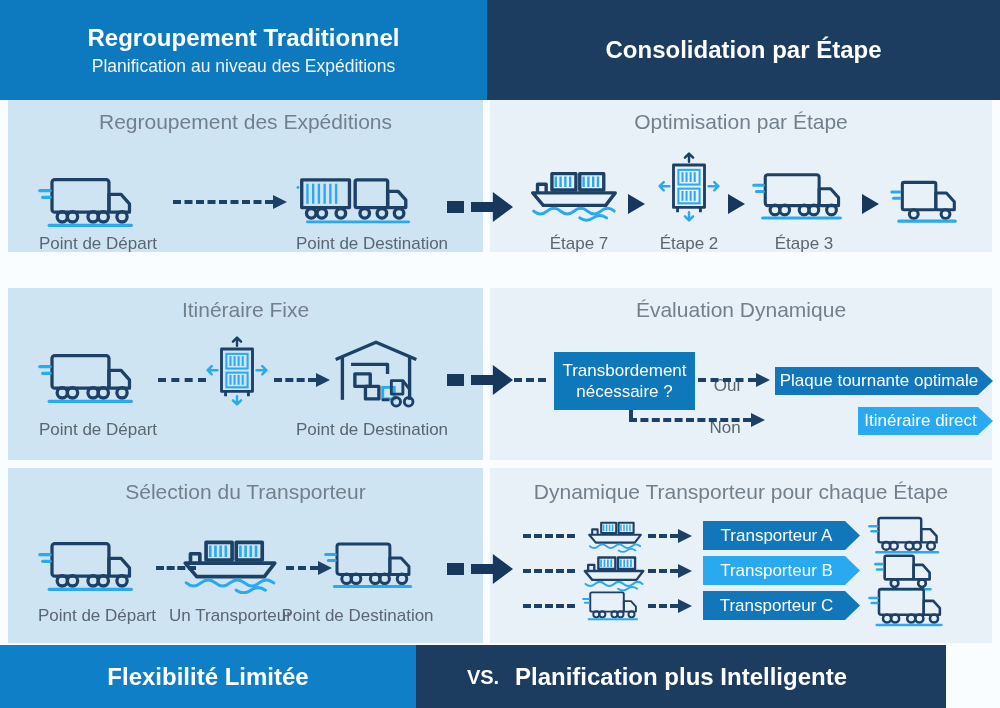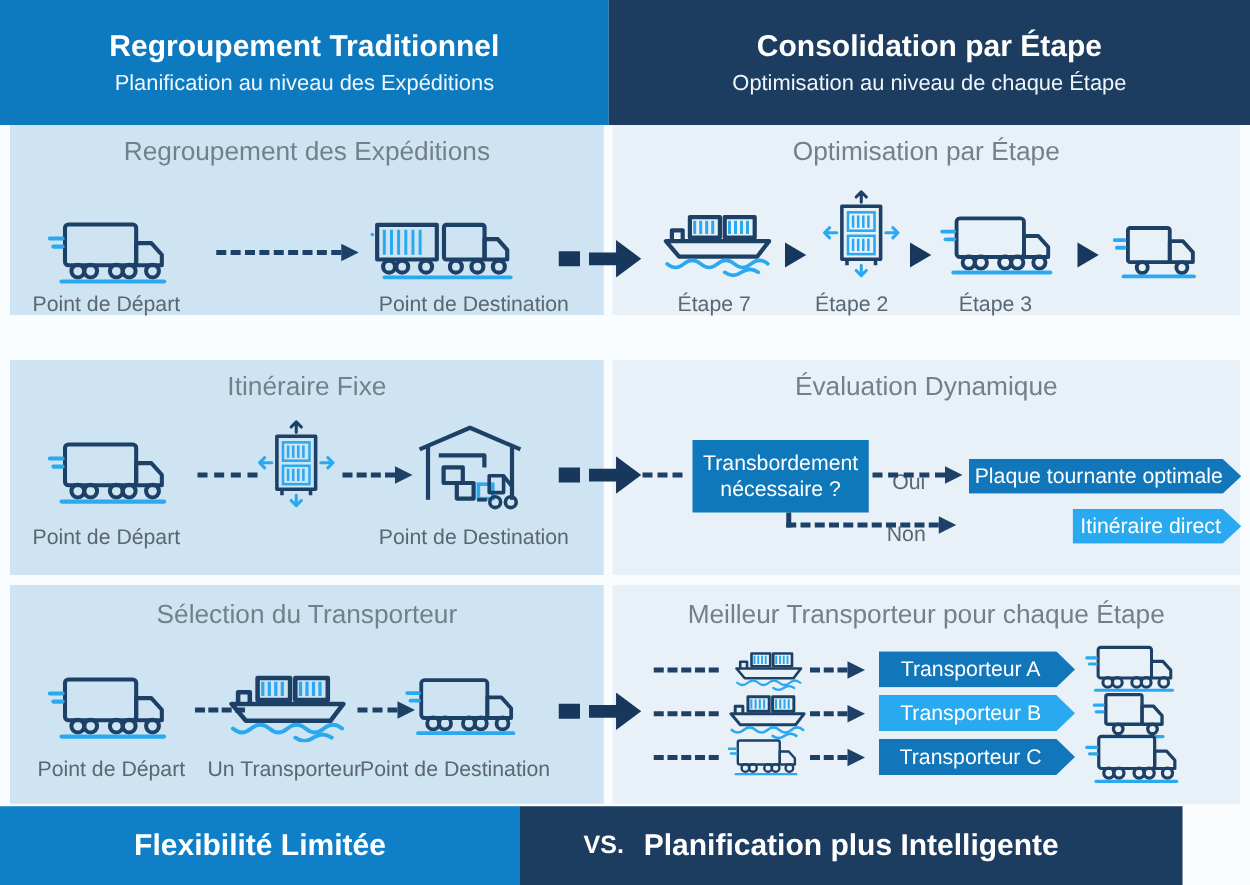--- a/index.html
+++ b/index.html
@@ -25,21 +25,21 @@
       font-size:20px;font-weight:700;color:#fff;z-index:3;}
   
   .panel{position:absolute;}
   .pl{left:8px;width:475px;background:var(--panel_left_bg,#cfe4f2);}
   .pr{left:490px;width:502px;background:var(--panel_right_bg,#e9f1f8);}
   .r1{top:100px;height:152px;}
   .r2{top:288px;height:172px;}
   .r3{top:468px;height:175px;}
   .ptitle{position:absolute;top:10px;left:0;right:0;text-align:center;
           font-size:21px;color:var(--title_gray,#72808c);}
-  .lbl{position:absolute;font-size:17px;color:var(--label_gray,#5a6670);text-align:left;padding-left:18px;}
+  .lbl{position:absolute;font-size:17px;color:var(--label_gray,#5a6670);text-align:center;}
   .ic{position:absolute;}
   
   .dash{position:absolute;height:0;border-top:4px dashed var(--navy,#1d4066);}
   .dash.arr::after{content:"";position:absolute;right:-14px;top:-9px;width:0;height:0;
     border-left:14px solid var(--navy,#1d4066);
     border-top:7px solid transparent;border-bottom:7px solid transparent;}
   .vdash{position:absolute;width:0;border-left:4px dashed var(--navy,#1d4066);}
   .sarr{position:absolute;width:0;height:0;
     border-left:17px solid var(--arrow,#17375c);
     border-top:10px solid transparent;border-bottom:10px solid transparent;}
@@ -175,21 +175,20 @@
 
 <div class="stage">
 
   <div class="band hdr">
     <div class="half hl">
       <div class="h-title">Regroupement Traditionnel</div>
       <div class="h-sub">Planification au niveau des Expéditions</div>
     </div>
     <div class="half hr">
       <div class="h-title">Consolidation par Étape</div>
-      <div class="h-sub">Optimisation au niveau de chaque Étape</div>
     </div>
   </div>
 
   <div class="panel pl r1">
     <div class="ptitle">Regroupement des Expéditions</div>
     <svg class="ic" style="left:30px;top:70px" width="112" height="62">
         <use href="#sym-semi"></use>
       </svg>
     <div class="lbl" style="left:0;width:180px;top:134px">Point de Départ</div>
     <span class="dash arr" style="left:165px;top:100px;width:100px"></span>
@@ -263,21 +262,21 @@
     <span class="dash arr" style="left:278px;top:98px;width:32px"></span>
     <svg class="ic" style="left:316px;top:66px" width="104" height="60">
         <use href="#sym-semi"></use>
       </svg>
     <div class="lbl" style="left:4px;width:170px;top:138px">Point de Départ</div>
     <div class="lbl" style="left:140px;width:165px;top:138px">Un Transporteur</div>
     <div class="lbl" style="left:262px;width:175px;top:138px">Point de Destination</div>
   </div>
 
   <div class="panel pr r3">
-    <div class="ptitle" style="top:12px">Meilleur Transporteur pour chaque Étape</div>
+    <div class="ptitle" style="top:12px">Dynamique Transporteur pour chaque Étape</div>
 
     <span class="dash" style="left:33px;top:66px;width:52px"></span>
     <svg class="ic" style="left:95px;top:44px" width="60" height="42">
         <use href="#sym-ship"></use>
       </svg>
     <span class="dash arr" style="left:158px;top:66px;width:30px"></span>
     <div class="banner b-dark" style="left:213px;top:53px;width:157px;height:29px">Transporteur A</div>
     <svg class="ic" style="left:378px;top:42px" width="84" height="48">
         <use href="#sym-semi"></use>
       </svg>

